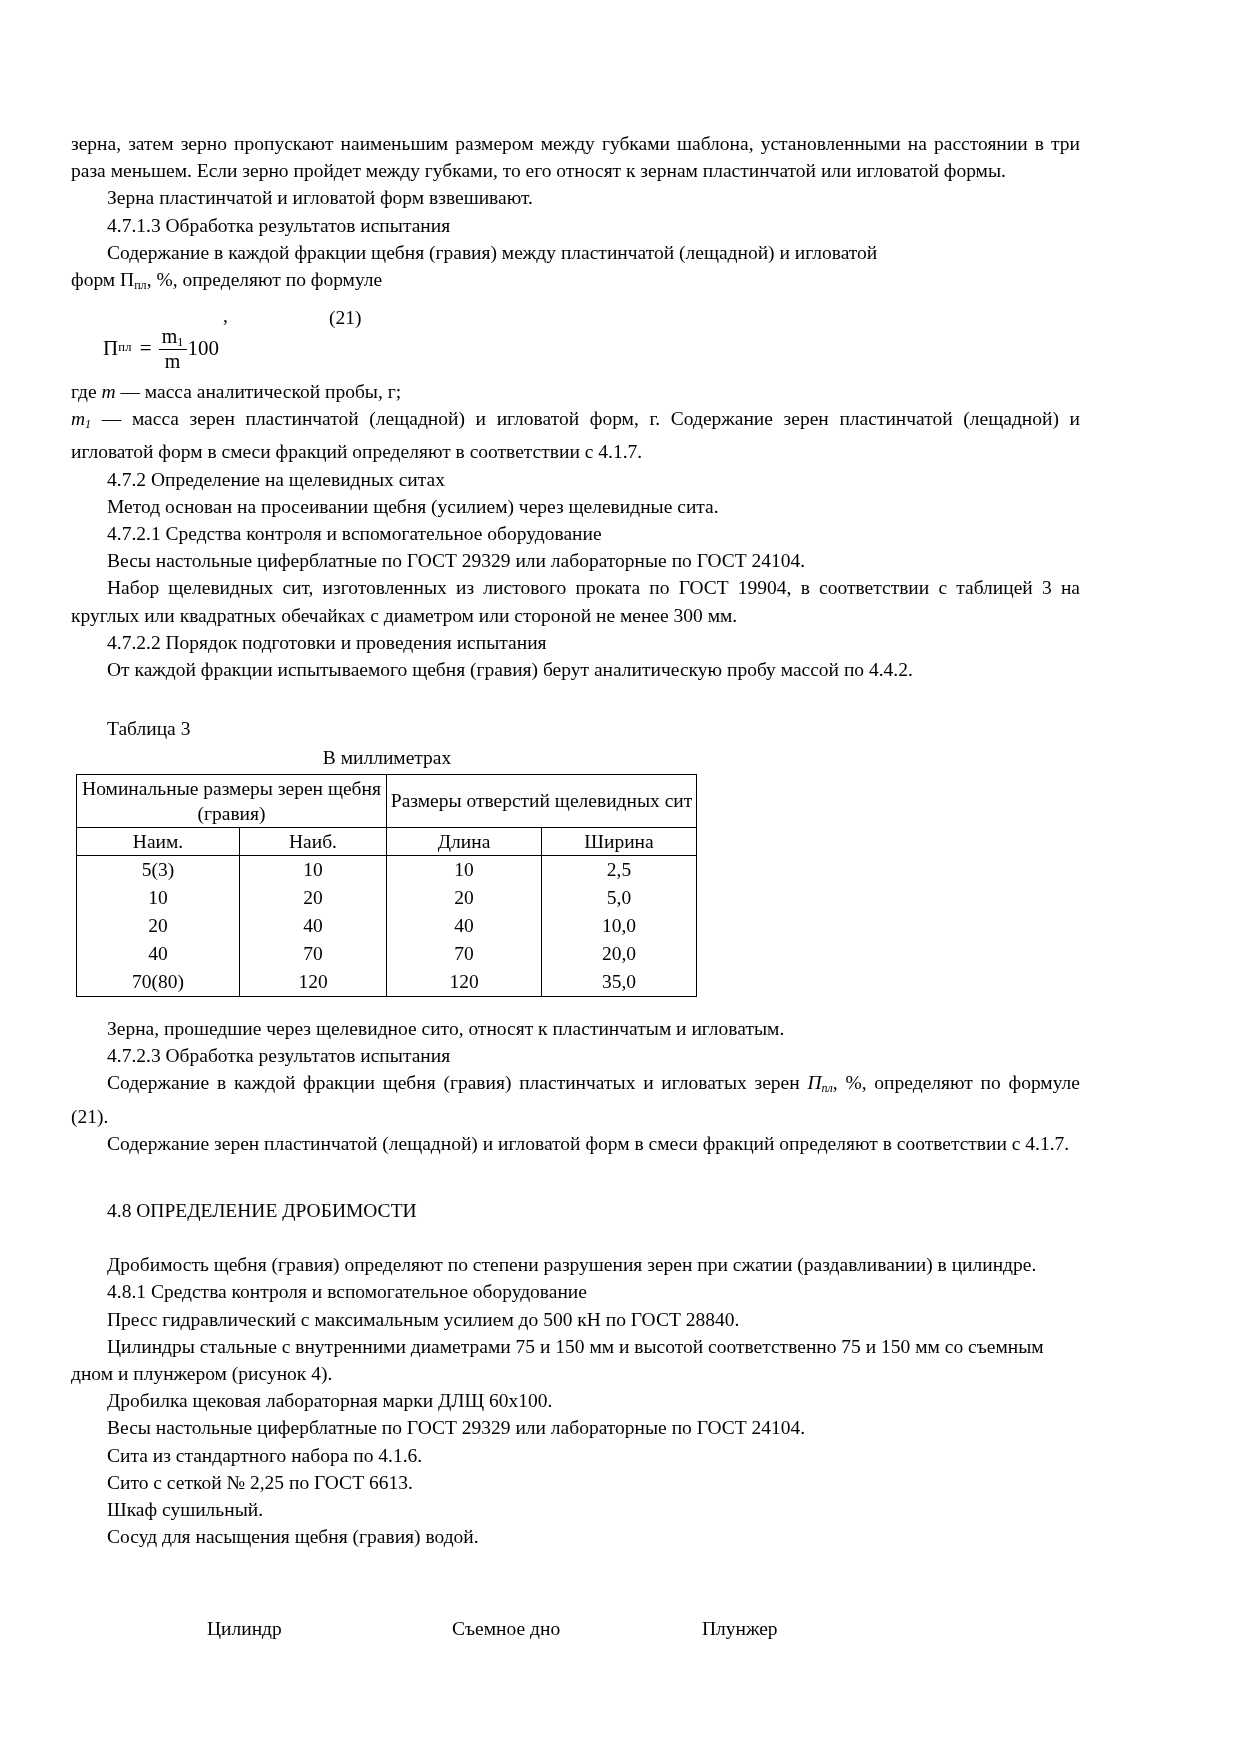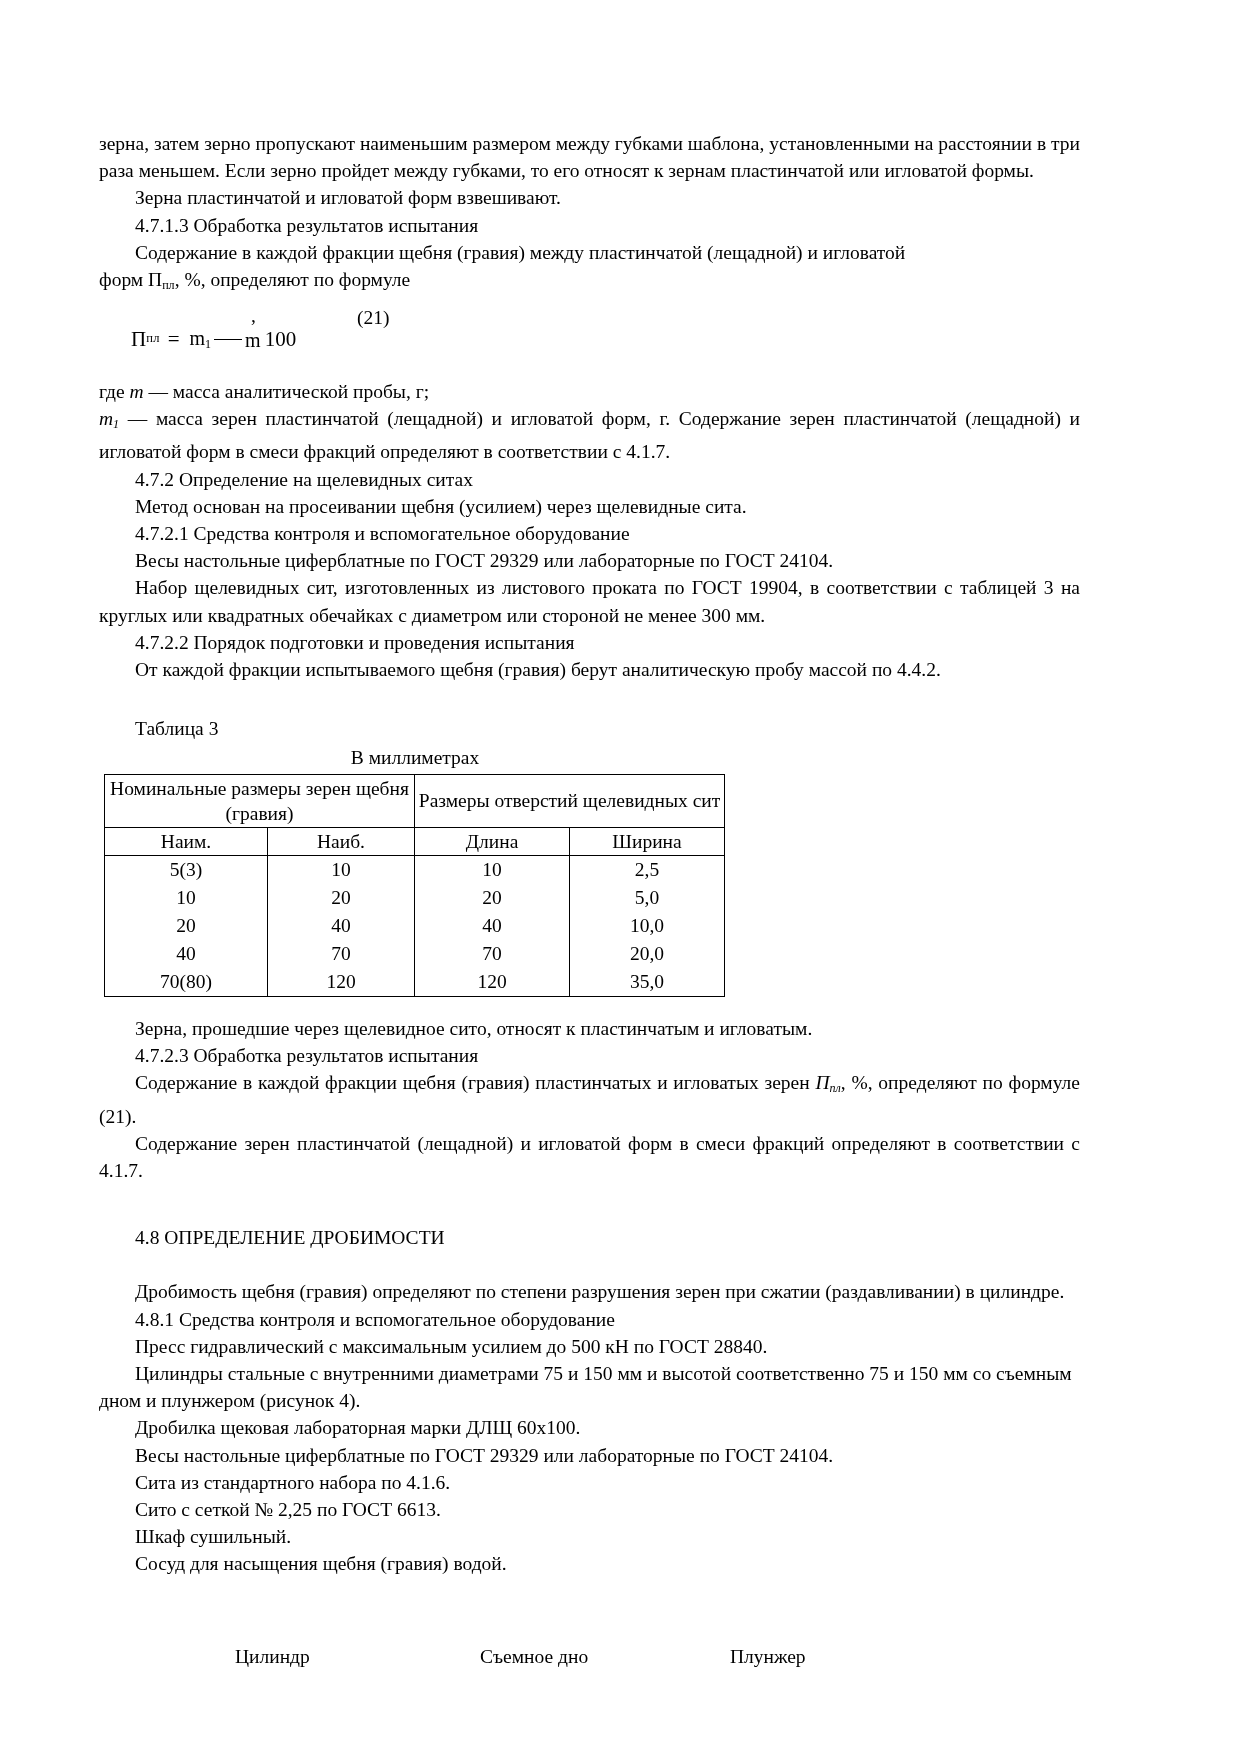--- a/index.html
+++ b/index.html
@@ -10,21 +10,21 @@
   body {
     font-family: "Liberation Serif", "DejaVu Serif", serif;
     color: #000000;
   }
   .page {
     width: 1240px;
     height: 1755px;
     position: relative;
     background: #ffffff;
     box-sizing: border-box;
-    padding: 130px 160px 0 99px;
+    padding: 130px 160px 0 71px;
   }
   .doc-body {
     font-size: 19.5px;
     line-height: 27.2px;
   }
   p {
     margin: 0;
     text-align: justify;
     text-justify: inter-word;
   }
@@ -76,21 +76,21 @@
     align-self: flex-end;
     position: relative;
     top: -1px;
     letter-spacing: 0.3px;
   }
   .formula .eqs {
     margin: 0 7px 0 8px;
   }
   .frac {
     display: inline-flex;
-    flex-direction: row;
+    flex-direction: column;
     align-items: center;
     vertical-align: middle;
     line-height: 1.02;
   }
   .frac .num {
     padding: 0 3px 1px 3px;
     font-size: 20px;
   }
   .frac .num sub {
     font-size: 0.6em;

